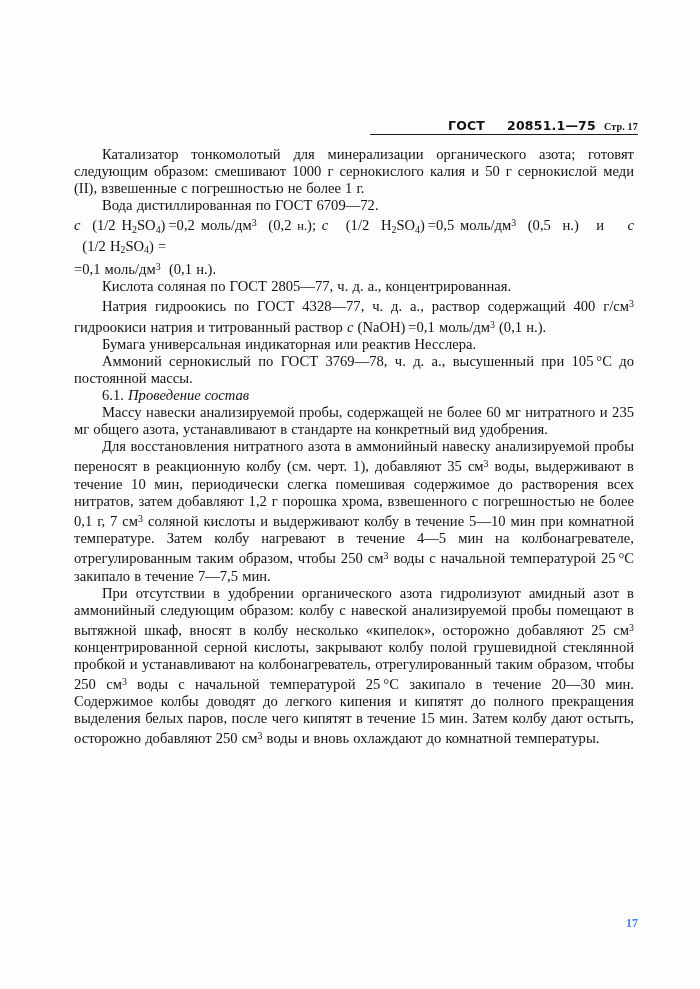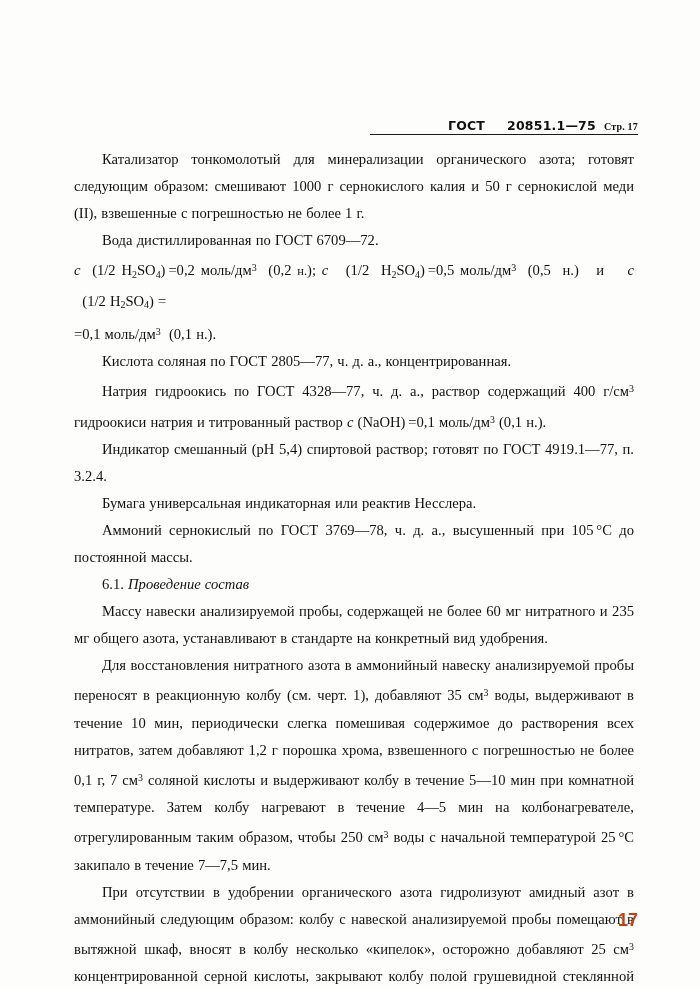--- a/index.html
+++ b/index.html
@@ -50,21 +50,21 @@
   }
   .content {
     position: absolute;
     left: 74px;
     top: 146px;
     width: 560px;
   }
   p {
     margin: 0 0 0 0;
     font-size: 14.6px;
-    line-height: 27px;
+    line-height: 17px;
     text-align: justify;
     text-indent: 28px;
     word-spacing: 0.5px;
     hyphens: manual;
   }
   p.noindent { text-indent: 0; }
   .sec-head {
     text-indent: 28px;
   }
   .sec-head .it { font-style: italic; }
@@ -75,24 +75,24 @@
   sup {
     font-size: 0.68em;
     vertical-align: 0.45em;
   }
   .it { font-style: italic; }
   .small-caps-n { font-size: 0.85em; }
   .folio {
     position: absolute;
     right: 62px;
     bottom: 58px;
-    font-family: Liberation Sans, sans-serif;
+    font-family: Liberation Serif, serif;
     font-weight: bold;
-    font-size: 18px;
-    color: #c2410c;
+    font-size: 12px;
+    color: #3b82f6;
   }
 </style>
 </head>
 <body>
 
 <div class="page">
 
   <div class="header">
     <span>ГОСТ</span><span class="std-num">20851.1—75</span><span class="page-ref">Стр. 17</span>
   </div>
@@ -112,21 +112,20 @@
       &nbsp;&nbsp;(1/2&nbsp;&nbsp;H<sub>2</sub>SO<sub>4</sub>) =0,5&nbsp;моль/дм<sup>3</sup>&nbsp;&nbsp;(0,5&nbsp;&nbsp;н.)&nbsp;&nbsp;&nbsp;и&nbsp;&nbsp;&nbsp;
       <span class="it">c</span>
       &nbsp;&nbsp;(1/2&nbsp;H<sub>2</sub>SO<sub>4</sub>)&nbsp;=
     </p>
     <p class="noindent">=0,1&nbsp;моль/дм<sup>3</sup>&nbsp;&nbsp;(0,1&nbsp;н.).</p>
 
     <p>Кислота соляная по ГОСТ 2805—77, ч. д. а., концентрированная.</p>
 
     <p>Натрия гидроокись по ГОСТ 4328—77, ч. д. а., раствор содержащий 400 г/см<sup>3</sup> гидроокиси натрия и титрованный раствор <span class="it">c</span> (NaOH) =0,1&nbsp;моль/дм<sup>3</sup> (0,1 н.).</p>
 
-    <p>Индикатор смешанный (рН 5,4) спиртовой раствор; готовят по ГОСТ 4919.1—77, п. 3.2.4.</p>
 
     <p>Бумага универсальная индикаторная или реактив Несслера.</p>
 
     <p>Аммоний сернокислый по ГОСТ 3769—78, ч. д. а., высушенный при 105 °С до постоянной массы.</p>
 
     <p class="sec-head"><span>6.1.</span> <span class="it">Проведение состав</span></p>
 
     <p>Массу навески анализируемой пробы, содержащей не более 60 мг нитратного и 235 мг общего азота, устанавливают в стандарте на конкретный вид удобрения.</p>
 
     <p>Для восстановления нитратного азота в аммонийный навеску анализируемой пробы переносят в реакционную колбу (см. черт. 1), добавляют 35 см<sup>3</sup> воды, выдерживают в течение 10 мин, периодически слегка помешивая содержимое до растворения всех нитратов, затем добавляют 1,2 г порошка хрома, взвешенного с погрешностью не более 0,1 г, 7 см<sup>3</sup> соляной кислоты и выдерживают колбу в течение 5—10 мин при комнатной температуре. Затем колбу нагревают в течение 4—5 мин на колбонагревателе, отрегулированным таким образом, чтобы 250 см<sup>3</sup> воды с начальной температурой 25 °С закипало в течение 7—7,5 мин.</p>

